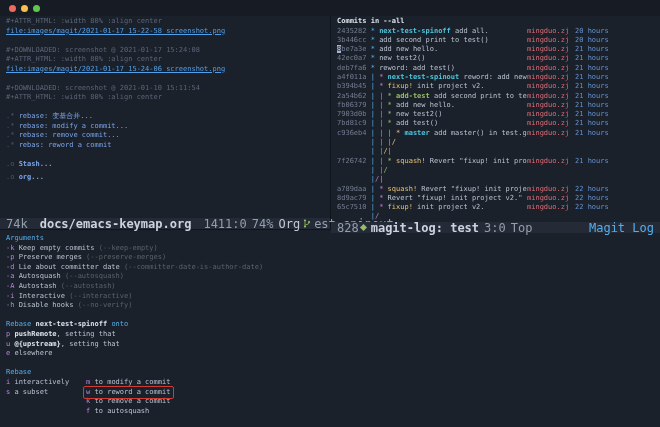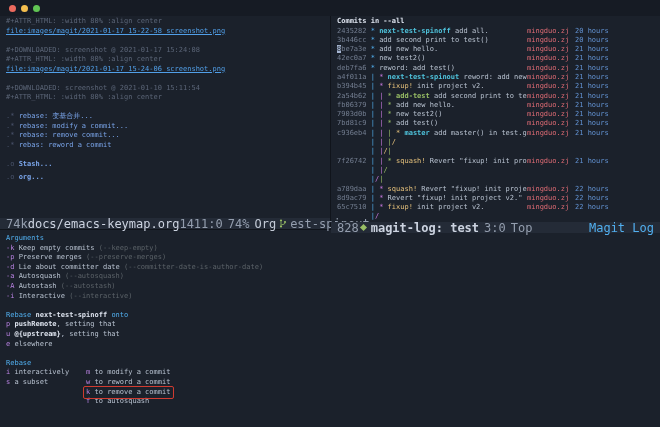--- a/index.html
+++ b/index.html
@@ -44,21 +44,21 @@
   .s-txt{color:#b8c2d0}
   .s-dim{color:#5b6268}
   .s-strong{color:#dde3ee;font-weight:bold}
   .s-pad{color:#b8c2d0}
 
   
   .ml{position:absolute;height:11px;background:#242b37;display:flex;align-items:center;
       padding:0 6px;color:#949eae;font-size:12px;white-space:pre}
   .ml-org{left:0;top:218px;width:330px}
   .ml-magit{left:331px;top:222px;width:329px}
-  .ml-file{color:#ccd3e0;font-weight:normal;margin:0 0}
+  .ml-file{color:#ccd3e0;font-weight:bold;margin:0 12px}
   .ml-buf{color:#ccd3e0;font-weight:bold;margin:0 5px 0 3px}
   .ml-dim{margin-right:5px}
   .ml-right{margin-left:auto;display:flex;align-items:center;gap:3px}
   .ml-mode{color:#c3cad6}
   .ml-magitmode{color:#51afef;margin-left:auto}
   .diamond{width:5px;height:5px;background:#98be65;transform:rotate(45deg);display:inline-block;margin:0 2px}
 
   .red-box{position:absolute;left:83px;top:386px;width:91px;height:13px;
            border:1.5px solid #cf3b30;border-radius:2px;pointer-events:none}
 </style>
@@ -123,20 +123,21 @@
   </div>
 
   <div class="win-transient">
       <div class="line t-line"><span class="s-hdr">Arguments</span></div>
       <div class="line t-line"><span class="s-key">-k</span><span class="s-txt"> Keep empty commits </span><span class="s-dim">(--keep-empty)</span></div>
       <div class="line t-line"><span class="s-key">-p</span><span class="s-txt"> Preserve merges </span><span class="s-dim">(--preserve-merges)</span></div>
       <div class="line t-line"><span class="s-key">-d</span><span class="s-txt"> Lie about committer date </span><span class="s-dim">(--committer-date-is-author-date)</span></div>
       <div class="line t-line"><span class="s-key">-a</span><span class="s-txt"> Autosquash </span><span class="s-dim">(--autosquash)</span></div>
       <div class="line t-line"><span class="s-key">-A</span><span class="s-txt"> Autostash </span><span class="s-dim">(--autostash)</span></div>
       <div class="line t-line"><span class="s-key">-i</span><span class="s-txt"> Interactive </span><span class="s-dim">(--interactive)</span></div>
+      <div class="line t-line"><span class="s-key">-h</span><span class="s-txt"> Disable hooks </span><span class="s-dim">(--no-verify)</span></div>
       <div class="line t-line">&nbsp;</div>
       <div class="line t-line"><span class="s-hdr">Rebase </span><span class="s-strong">next-test-spinoff</span><span class="s-hdr"> onto</span></div>
       <div class="line t-line"><span class="s-key">p</span><span class="s-txt"> </span><span class="s-strong">pushRemote</span><span class="s-txt">, setting that</span></div>
       <div class="line t-line"><span class="s-key">u</span><span class="s-txt"> </span><span class="s-strong">@{upstream}</span><span class="s-txt">, setting that</span></div>
       <div class="line t-line"><span class="s-key">e</span><span class="s-txt"> elsewhere</span></div>
       <div class="line t-line">&nbsp;</div>
       <div class="line t-line"><span class="s-hdr">Rebase</span></div>
       <div class="line t-line"><span class="s-key">i</span><span class="s-txt"> interactively</span><span class="s-pad">    </span><span class="s-key">m</span><span class="s-txt"> to modify a commit</span></div>
       <div class="line t-line"><span class="s-key">s</span><span class="s-txt"> a subset</span><span class="s-pad">         </span><span class="s-key">w</span><span class="s-txt"> to reword a commit</span></div>
       <div class="line t-line"><span class="s-pad">                   </span><span class="s-key">k</span><span class="s-txt"> to remove a commit</span></div>

